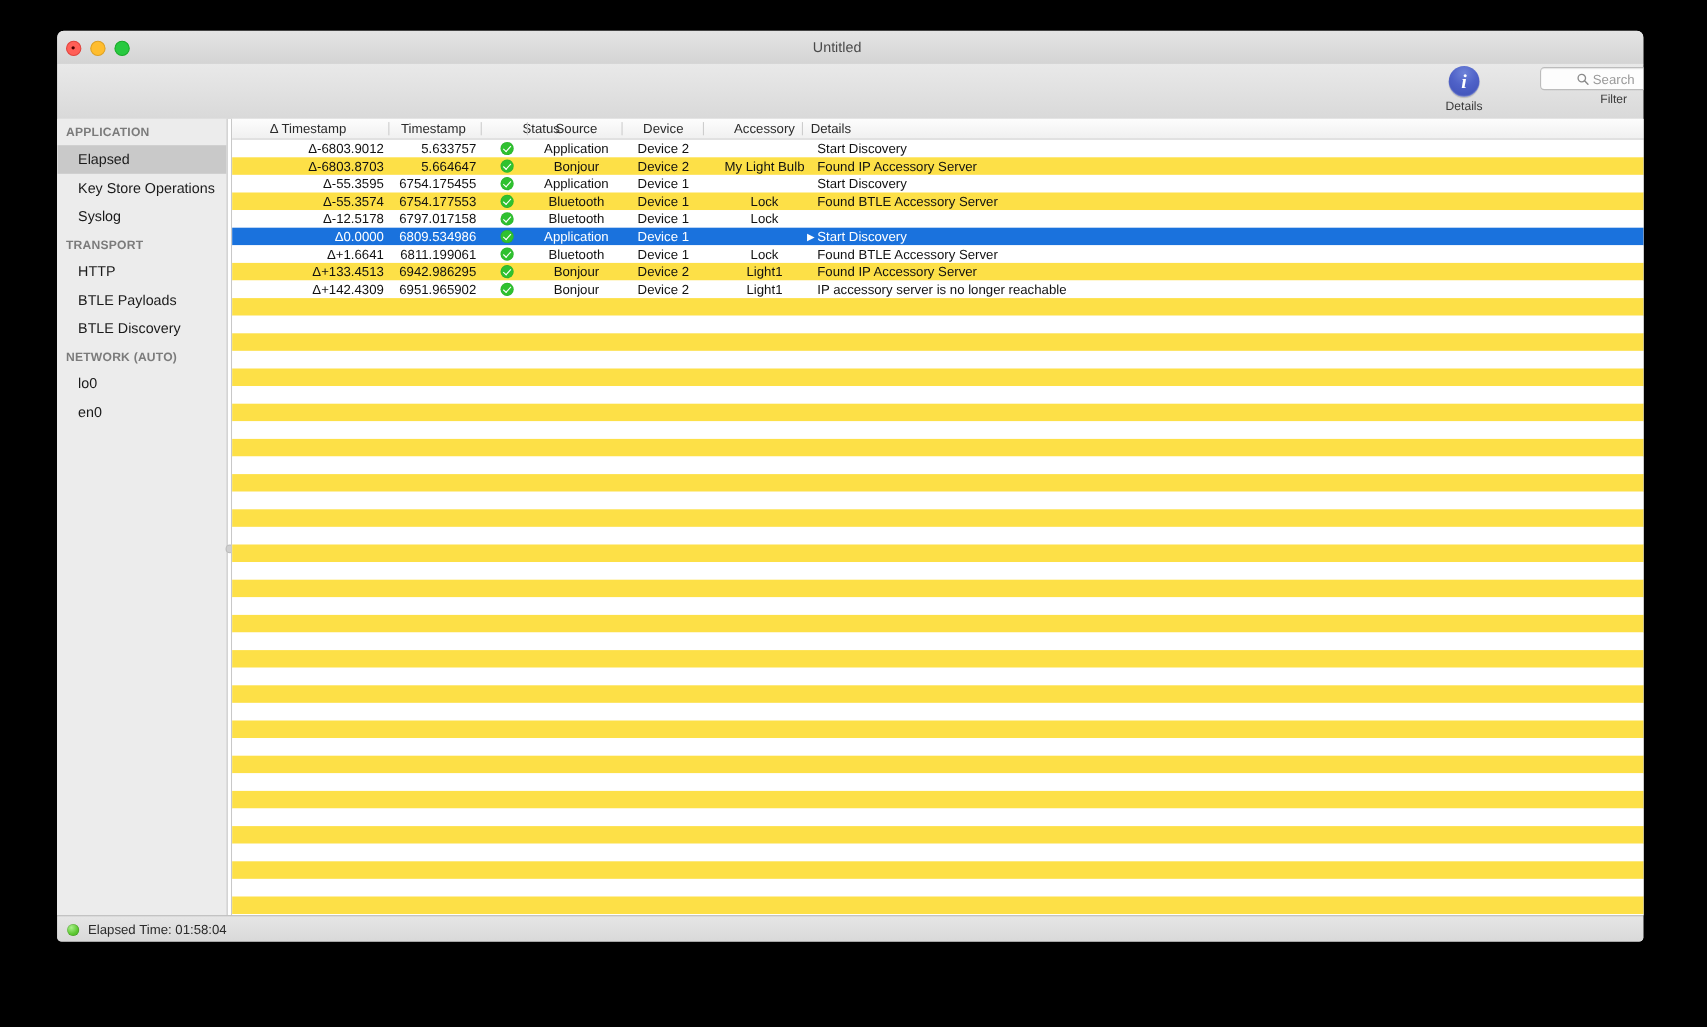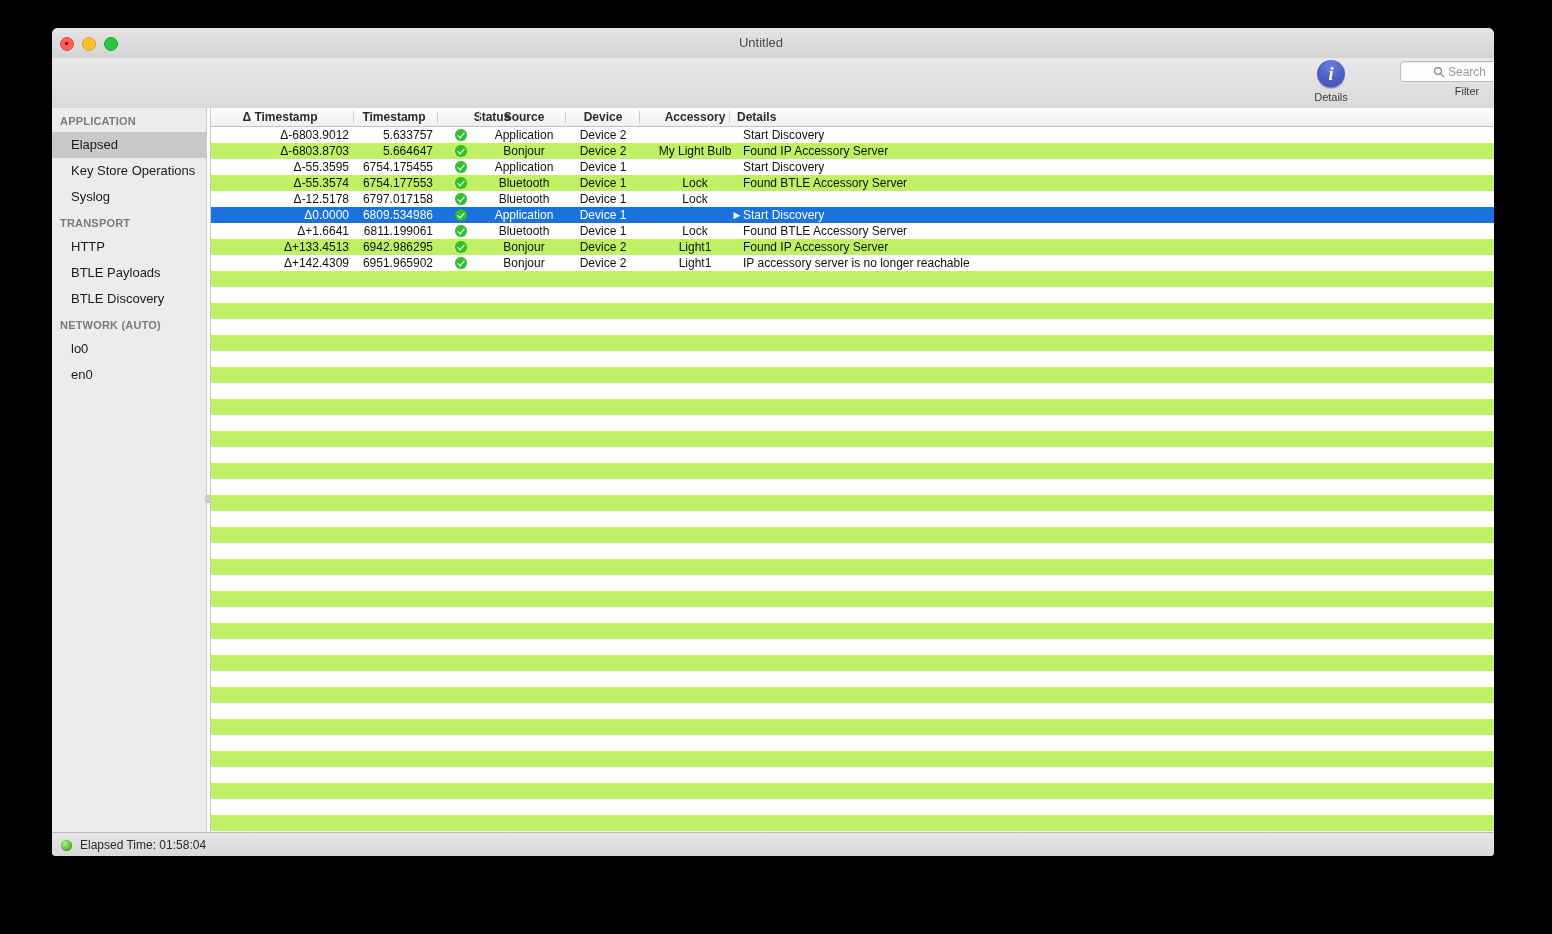--- a/index.html
+++ b/index.html
@@ -211,21 +211,20 @@
     height: 724px;
     background: #ffffff;
     border-left: 1px solid #c8c8c8;
     overflow: hidden;
   }
   #table-header {
     position: relative;
     height: 18px;
     background: linear-gradient(to bottom, #fdfdfd 0%, #f0f0f0 100%);
     border-bottom: 1px solid #c3c3c3;
-    font-weight: bold;
   }
   .th {
     position: absolute;
     top: 0;
     height: 18px;
     line-height: 18px;
     font-size: 12px;
     color: #2b2b2b;
     text-align: center;
     font-family: "Liberation Sans", sans-serif;
@@ -246,21 +245,21 @@
     position: relative;
     height: 16px;
     line-height: 16px;
     font-size: 12px;
     color: #111111;
     white-space: nowrap;
     font-family: "Liberation Sans", sans-serif;
     cursor: default;
   }
   .row.odd  { background: #ffffff; }
-  .row.even { background: #bef264; }
+  .row.even { background: #fde047; }
   .row.selected { background: #1a72dd; color: #ffffff; }
   .cell {
     position: absolute;
     top: 0;
     height: 16px;
     line-height: 16px;
     overflow: hidden;
   }
   .c-dts   { left: 0px;   width: 138px; text-align: right; padding-right: 6px; }
   .c-ts    { left: 144px; width: 78px;  text-align: right; padding-right: 8px; }

